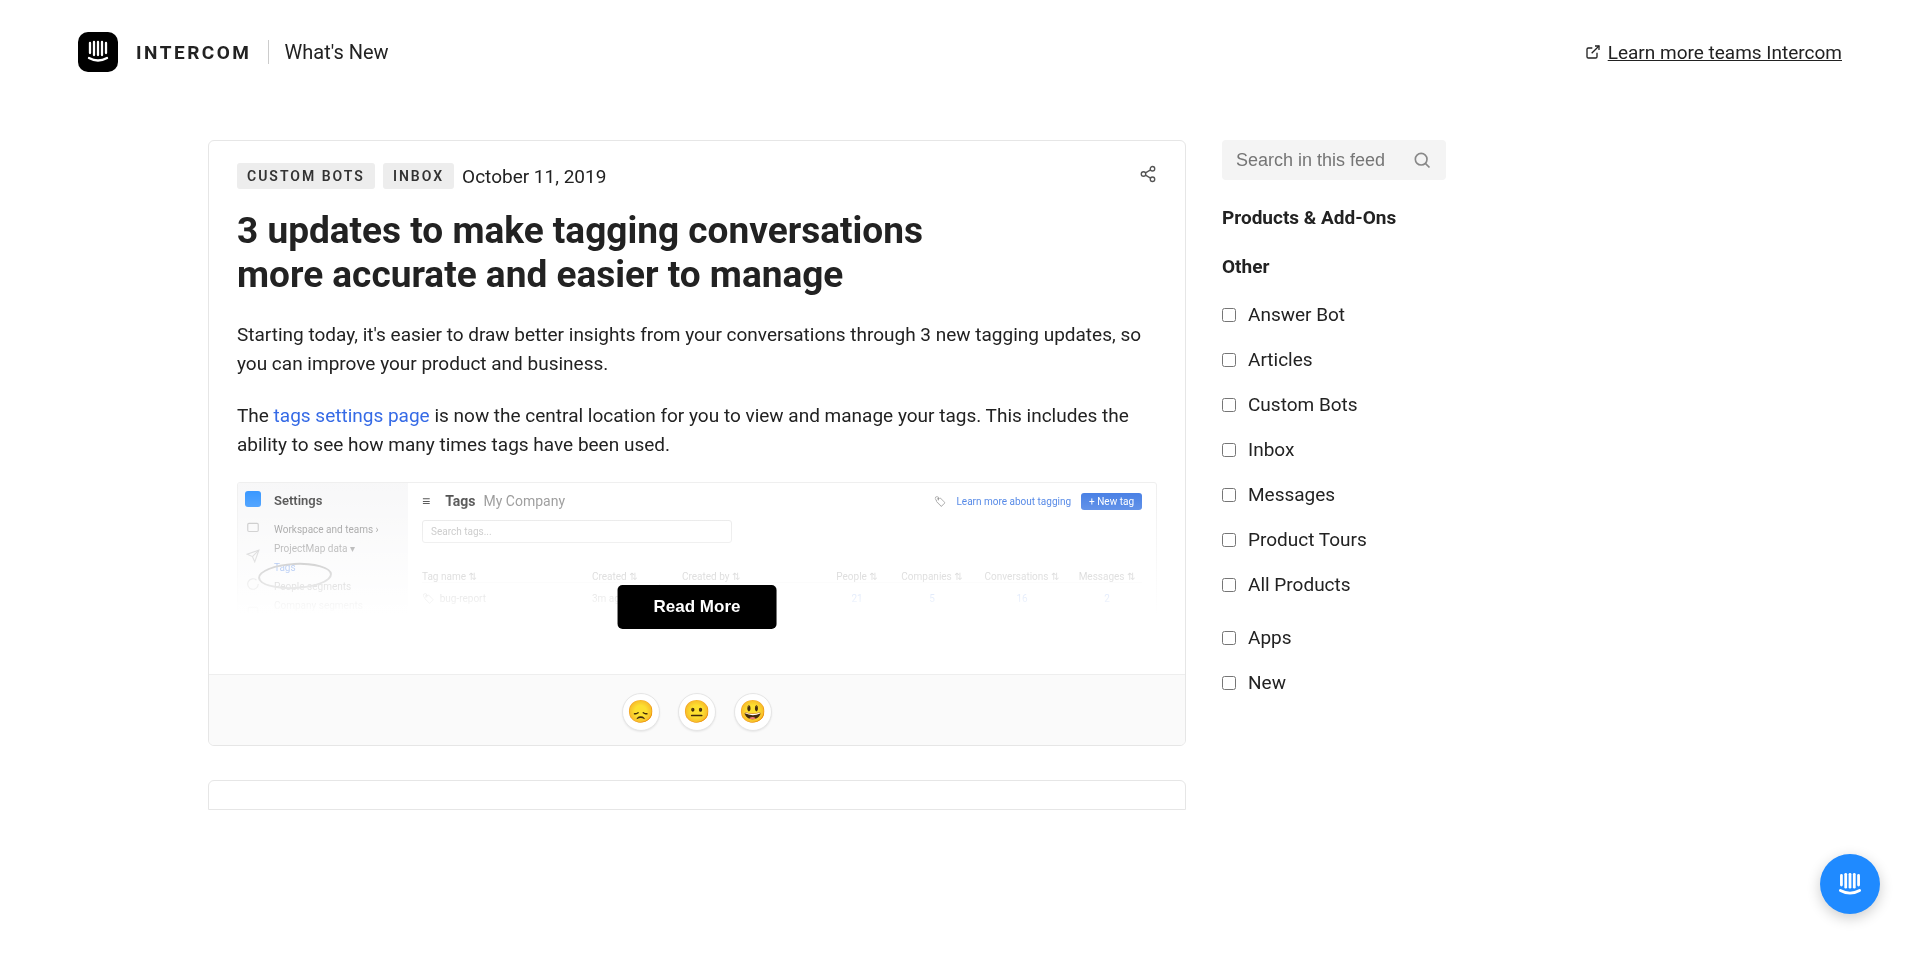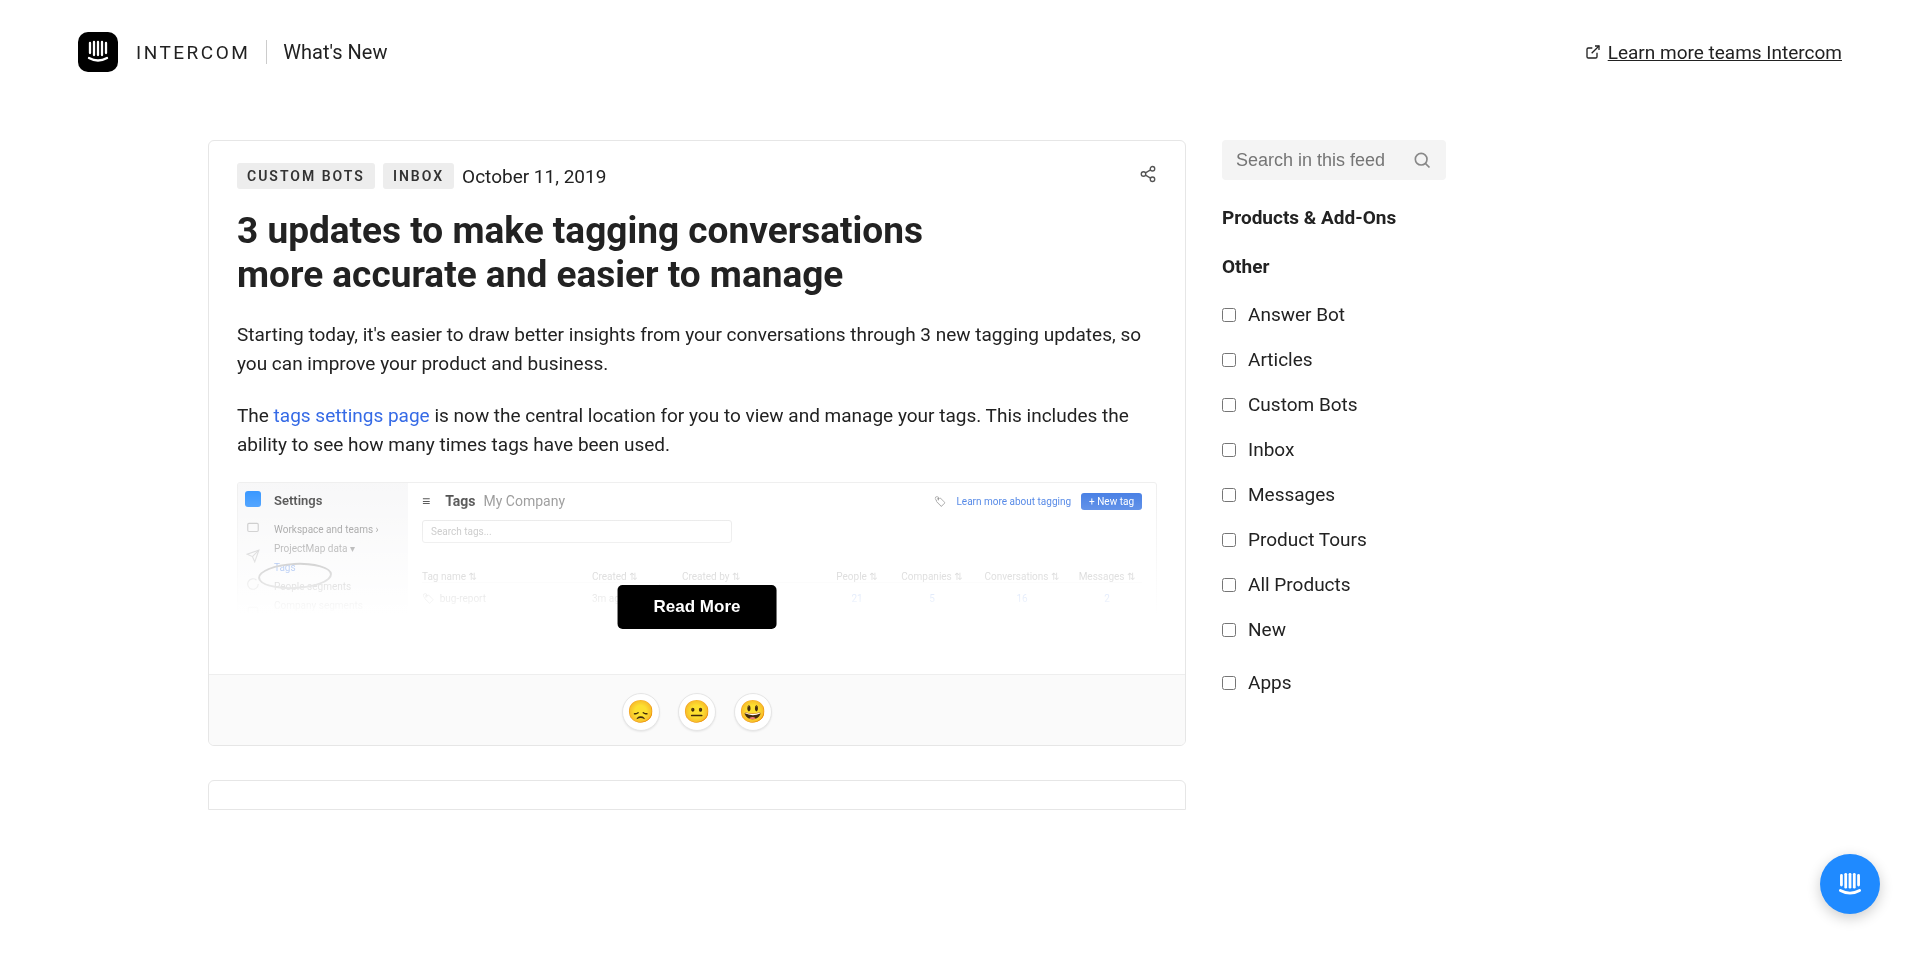--- a/index.html
+++ b/index.html
@@ -1,21 +1,21 @@
 <!DOCTYPE html>
 <html><head>
 <meta charset="utf-8">
 <style>
   * { box-sizing: border-box; margin: 0; padding: 0; }
   body { font-family: -apple-system, BlinkMacSystemFont, "Segoe UI", Roboto, Helvetica, Arial, sans-serif; color: #222; background: #fff; }
   a { color: inherit; }
 
   .hdr { display: flex; align-items: center; height: 104px; padding: 0 78px; }
   .logo-box { width: 40px; height: 40px; background: #000; border-radius: 10px; display: flex; align-items: center; justify-content: center; }
-  .wordmark { font-weight: 400; letter-spacing: 2.5px; font-size: 19px; margin-left: 18px; }
+  .wordmark { font-weight: 700; letter-spacing: 2.5px; font-size: 19px; margin-left: 18px; }
   .hdr-divider { width: 1px; height: 24px; background: #ccc; margin: 0 16px; }
   .whatsnew { font-size: 20px; }
   .hdr-right { margin-left: auto; display: flex; align-items: center; gap: 26px; font-size: 19px; }
   .link-u { text-decoration: underline; }
   .ext-link { display: inline-flex; align-items: center; gap: 7px; }
 
   .main { display: flex; gap: 36px; padding: 36px 208px 0; align-items: flex-start; }
 
   .feed { flex: 0 0 900px; }
   .card { border: 1px solid #e6e6e6; border-radius: 6px; background: #fff; overflow: hidden; position: relative; }
@@ -251,27 +251,27 @@
           <span>Messages</span>
         </label>
       <label class="filter-item">
           <input type="checkbox" style="">
           <span>Product Tours</span>
         </label>
       <label class="filter-item">
           <input type="checkbox" style="">
           <span>All Products</span>
         </label>
+      <label class="filter-item" style="margin-top:8px">
+          <input type="checkbox" style="">
+          <span>Apps</span>
+        </label>
       <label class="filter-item">
           <input type="checkbox" style="">
           <span>New</span>
-        </label>
-      <label class="filter-item" style="margin-top:8px">
-          <input type="checkbox" style="">
-          <span>Apps</span>
         </label>
     </div>
   </aside>
 </div>
 
 <div class="chat-fab">
   <svg width="30" height="30" viewBox="0 0 28 28">
       <g stroke="#fff" stroke-width="2.6" stroke-linecap="round" fill="none">
         <line x1="6" y1="6" x2="6" y2="15"></line>
         <line x1="10" y1="5" x2="10" y2="17"></line>

